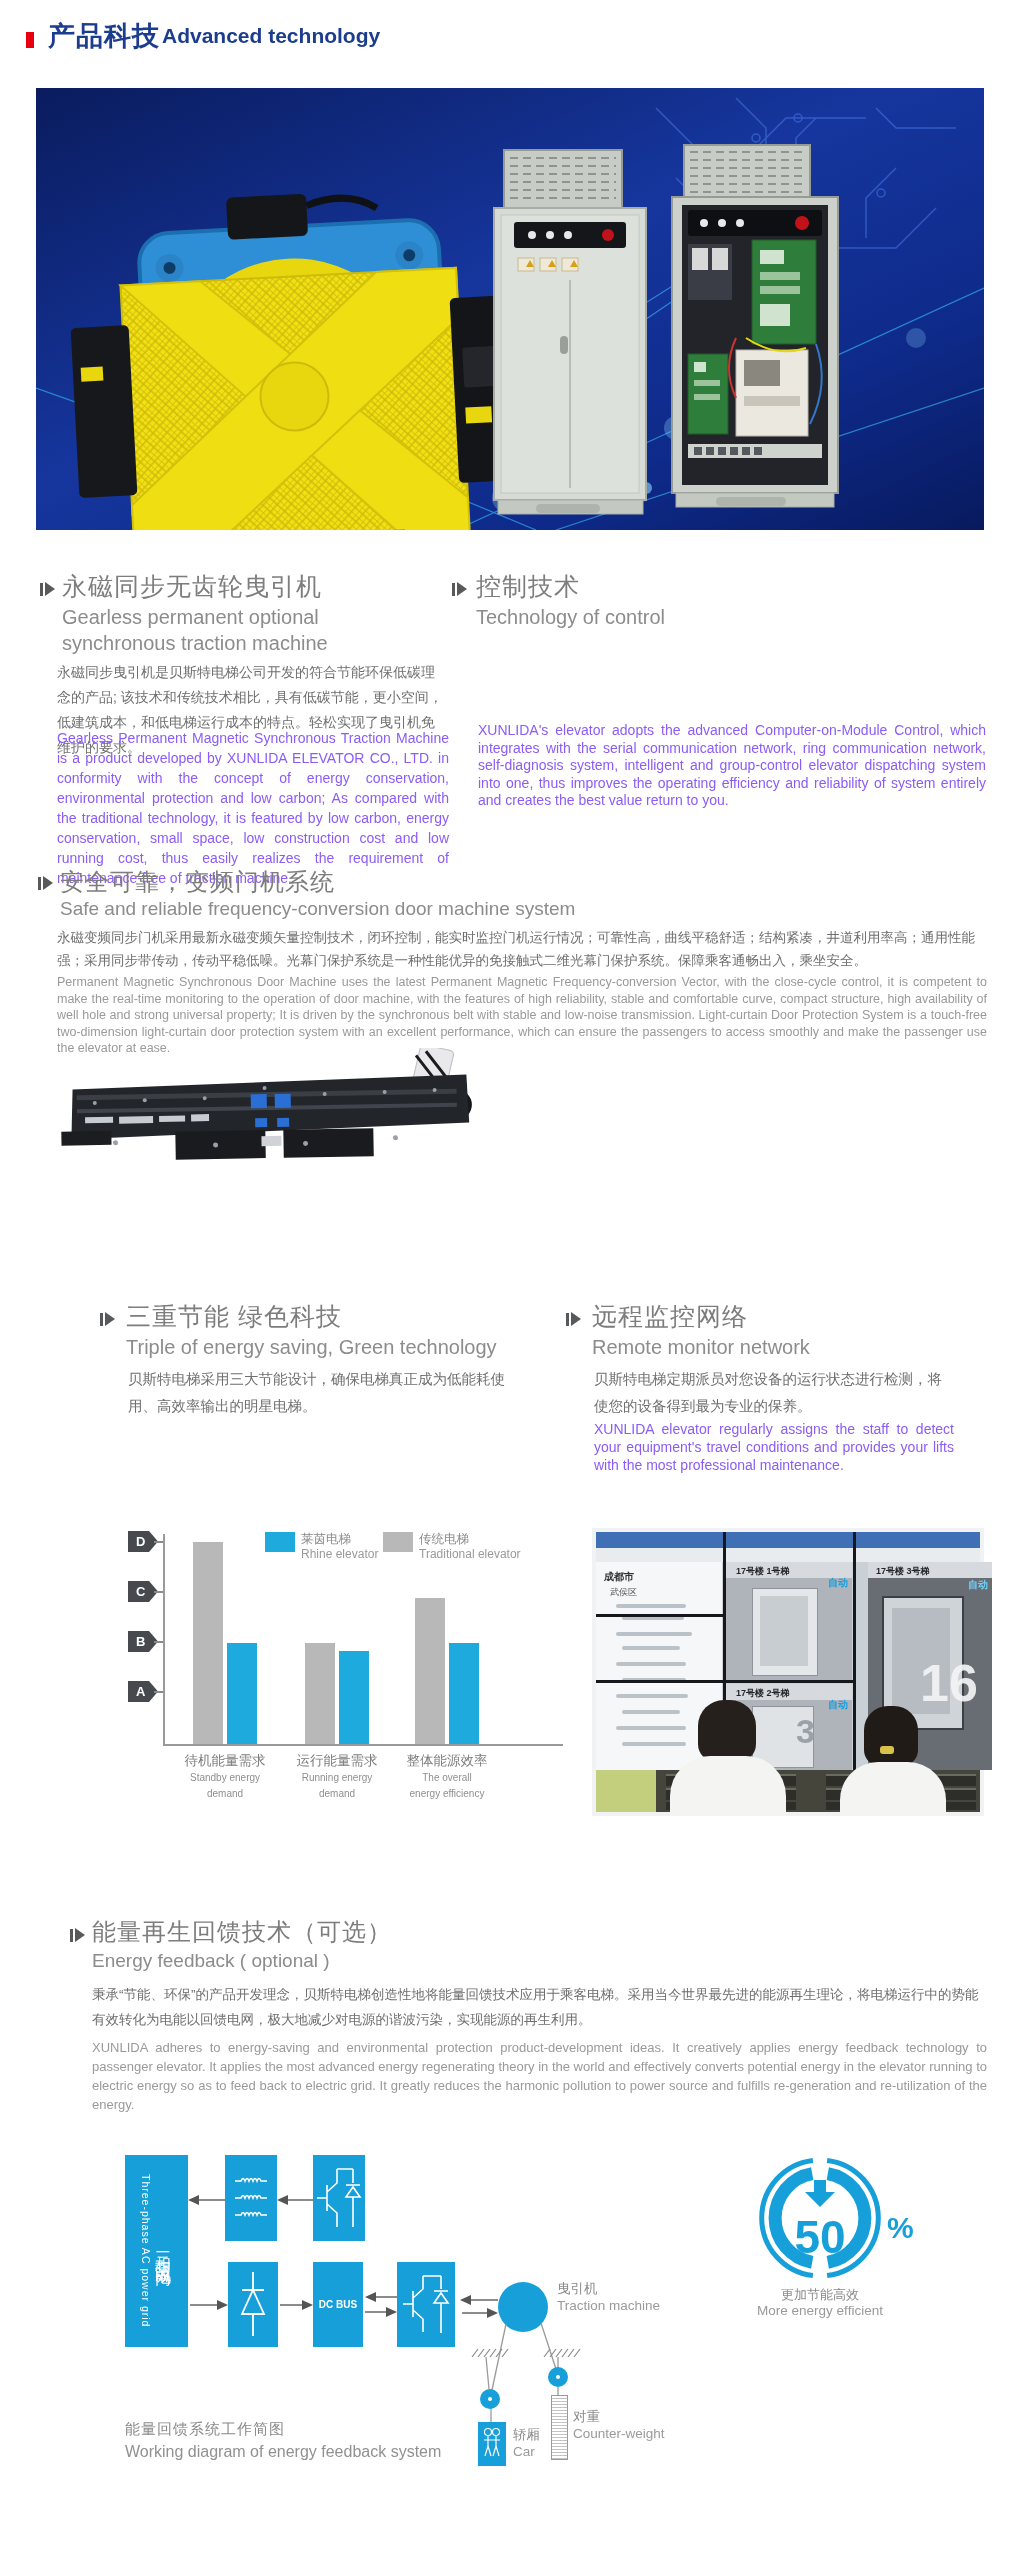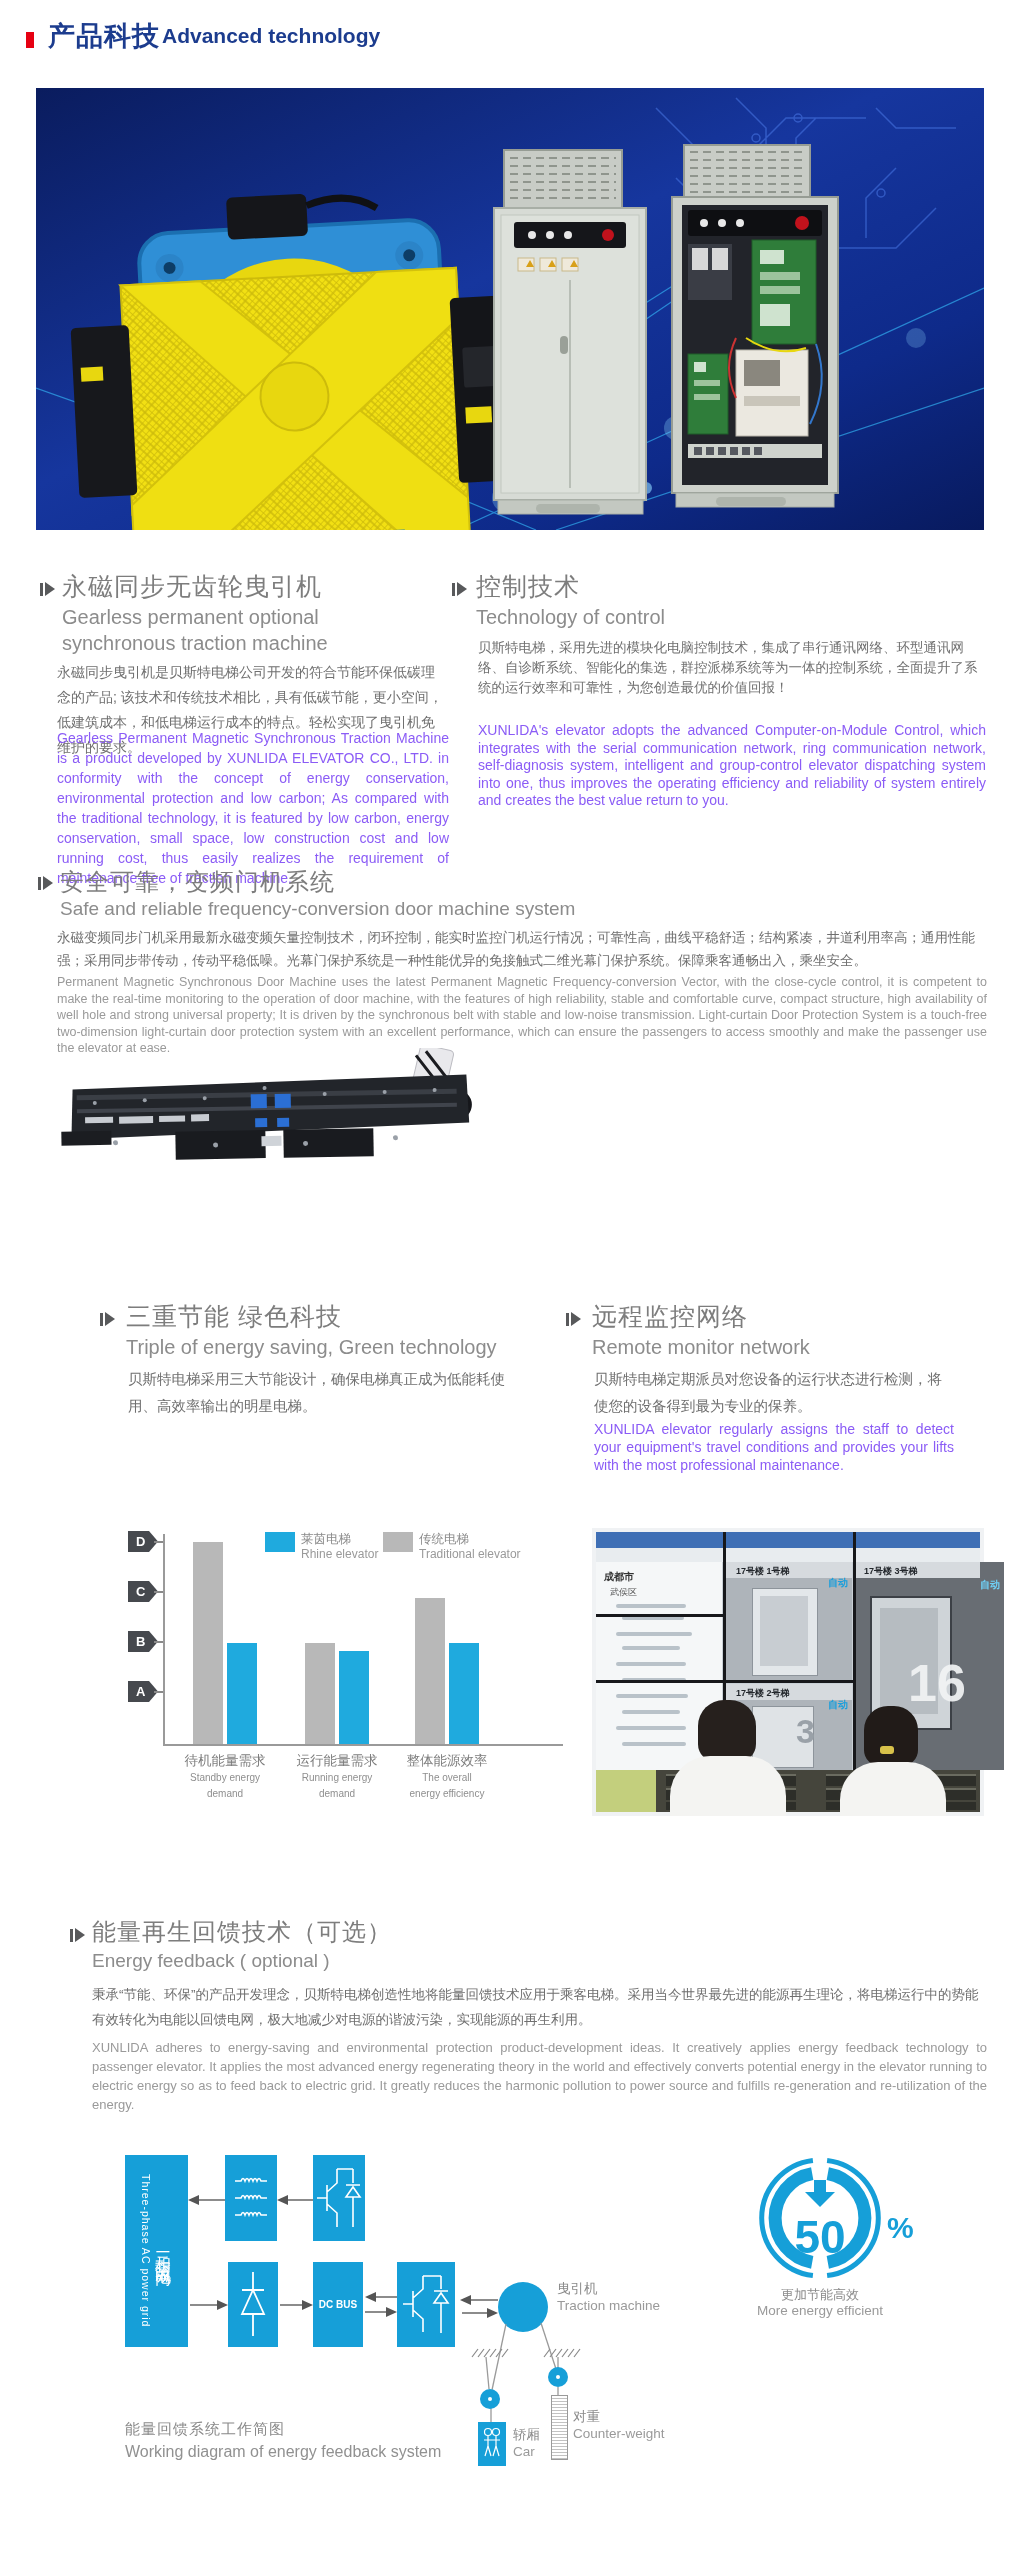--- a/index.html
+++ b/index.html
@@ -210,21 +210,20 @@
   <div class="abs t-en" style="left:62px;top:604px;width:320px;">Gearless permanent optional synchronous traction machine</div>
   <div class="abs p-zh" style="left:57px;top:660px;width:390px;">永磁同步曳引机是贝斯特电梯公司开发的符合节能环保低碳理念的产品; 该技术和传统技术相比，具有低碳节能，更小空间，低建筑成本，和低电梯运行成本的特点。轻松实现了曳引机免维护的要求。</div>
   <div class="abs p-en" style="left:57px;top:728px;width:392px;">Gearless Permanent Magnetic Synchronous Traction Machine is a product developed by XUNLIDA ELEVATOR CO., LTD. in conformity with the concept of energy conservation, environmental protection and low carbon; As compared with the traditional technology, it is featured by low carbon, energy conservation, small space, low construction cost and low running cost, thus easily realizes the requirement of maintenance-free of traction machine.</div>
 
   <div class="abs marker" style="left:452px;top:582px;">
       <span class="m-bar"></span>
       <span class="m-tri"></span>
     </div>
   <div class="abs t-zh" style="left:476px;top:570px;">控制技术</div>
   <div class="abs t-en" style="left:476px;top:604px;">Technology of control</div>
-  <div class="abs p-zh" style="left:478px;top:638px;width:508px;line-height:20px;font-size:13.5px;">贝斯特电梯，采用先进的模块化电脑控制技术，集成了串行通讯网络、环型通讯网络、自诊断系统、智能化的集选，群控派梯系统等为一体的控制系统，全面提升了系统的运行效率和可靠性，为您创造最优的价值回报！</div>
   <div class="abs p-en" style="left:478px;top:722px;width:508px;line-height:17.5px;">XUNLIDA's elevator adopts the advanced Computer-on-Module Control, which integrates with the serial communication network, ring communication network, self-diagnosis system, intelligent and group-control elevator dispatching system into one, thus improves the operating efficiency and reliability of system entirely and creates the best value return to you.</div>
 
   <div class="abs marker" style="left:38px;top:876px;">
       <span class="m-bar"></span>
       <span class="m-tri"></span>
     </div>
   <div class="abs t-zh-sm" style="left:60px;top:866px;">安全可靠，变频门机系统</div>
   <div class="abs t-en-sm" style="left:60px;top:898px;">Safe and reliable frequency-conversion door machine system</div>
   <div class="abs p-zh-wide" style="left:57px;top:926px;width:930px;">永磁变频同步门机采用最新永磁变频矢量控制技术，闭环控制，能实时监控门机运行情况；可靠性高，曲线平稳舒适；结构紧凑，井道利用率高；通用性能强；采用同步带传动，传动平稳低噪。光幕门保护系统是一种性能优异的免接触式二维光幕门保护系统。保障乘客通畅出入，乘坐安全。</div>
   <div class="abs p-en-wide" style="left:57px;top:974px;width:930px;">Permanent Magnetic Synchronous Door Machine uses the latest Permanent Magnetic Frequency-conversion Vector, with the close-cycle control, it is competent to make the real-time monitoring to the operation of door machine, with the features of high reliability, stable and comfortable curve, compact structure, high availability of well hole and strong universal property; It is driven by the synchronous belt with stable and low-noise transmission. Light-curtain Door Protection System is a touch-free two-dimension light-curtain door protection system with an excellent performance, which can ensure the passengers to access smoothly and make the passenger use the elevator at ease.</div>
@@ -362,21 +361,21 @@
       </div>
 
       <div class="cell" style="left:130px;top:152px;width:126px;height:86px;background:#aeb4ba;">
         <div class="abs" style="left:0;top:0;width:126px;height:16px;background:#d6dade;"></div>
         <div class="abs scr-hd" style="left:10px;top:3px;">17号楼 2号梯</div>
         <div class="abs auto" style="right:4px;top:14px;">自动</div>
         <div class="abs" style="left:26px;top:22px;width:60px;height:60px;background:#dfe3e6;border:1px solid #8d949b;"></div>
         <div class="abs" style="left:70px;top:28px;font-size:34px;font-weight:bold;color:#9aa1a8;">3</div>
       </div>
 
-      <div class="cell" style="left:260px;top:30px;width:148px;height:208px;background:#686d73;">
+      <div class="cell" style="left:272px;top:30px;width:124px;height:208px;background:#686d73;">
         <div class="abs" style="left:0;top:0;width:124px;height:16px;background:#d6dade;"></div>
         <div class="abs scr-hd" style="left:8px;top:3px;">17号楼 3号梯</div>
         <div class="abs auto" style="right:4px;top:16px;color:#6fd0f5;">自动</div>
         <div class="abs" style="left:14px;top:34px;width:78px;height:130px;background:#cfd4d8;border:2px solid #3c4046;"></div>
         <div class="abs" style="left:24px;top:46px;width:58px;height:106px;background:#b6bcc1;"></div>
         <div class="abs" style="left:52px;top:92px;width:46px;height:58px;font-size:52px;font-weight:bold;color:#f2f4f5;opacity:.92;line-height:58px;">16</div>
       </div>
 
       <div class="abs" style="left:127px;top:0;width:3px;height:238px;background:#17181b;"></div>
       <div class="abs" style="left:257px;top:0;width:3px;height:238px;background:#17181b;"></div>

